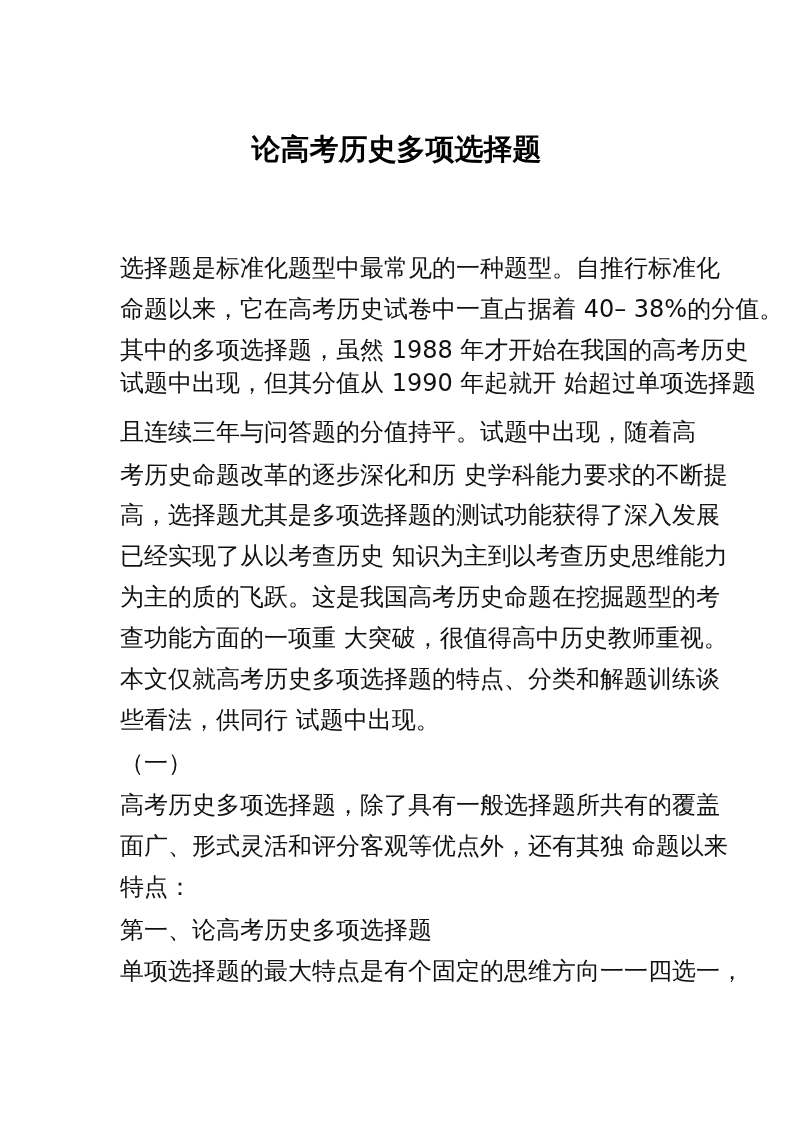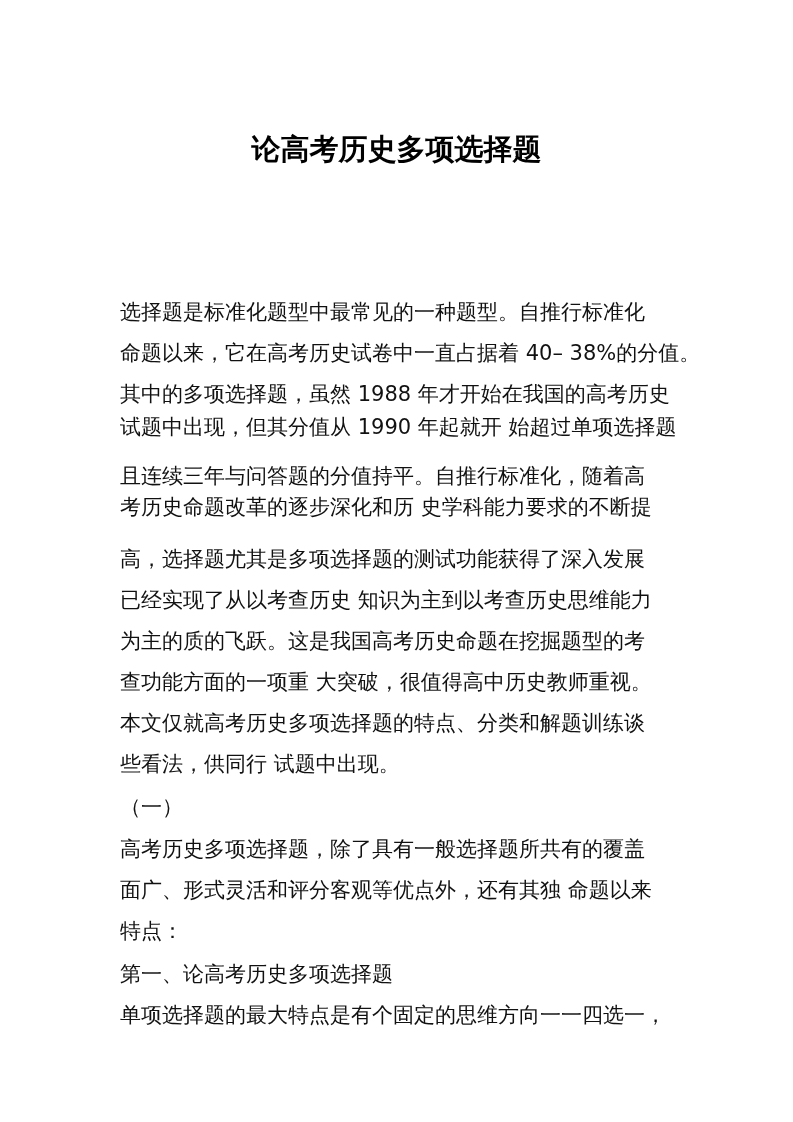--- a/index.html
+++ b/index.html
@@ -1,34 +1,34 @@
 <!DOCTYPE html>
 <html><head>
 <meta charset="utf-8">
 <style>
   html, body { margin:0; padding:0; background:#ffffff; }
   body { width:793px; height:1122px; position:relative; overflow:hidden;
          font-family: "DejaVu Sans", "Liberation Sans", sans-serif; color:#111; }
   .title { position:absolute; top:130px; left:0; width:793px; text-align:center;
            font-size:29px; font-weight:bold; letter-spacing:0px; color:#000; }
-  .line { position:absolute; left:120px; font-size:21px; white-space:nowrap; color:#111;
-          line-height:30px;margin-top:44px; }
+  .line { position:absolute; left:120px; font-size:24px; white-space:nowrap; color:#111;
+          line-height:30px; }
 </style>
 </head>
 <body>
 
 <div>
   <div class="title">论高考历史多项选择题</div>
 
   <div class="line" style="top:253px">选择题是标准化题型中最常见的一种题型。自推行标准化</div>
   <div class="line" style="top:294px">命题以来，它在高考历史试卷中一直占据着 40– 38%的分值。</div>
   <div class="line" style="top:335px">其中的多项选择题，虽然 1988 年才开始在我国的高考历史</div>
   <div class="line" style="top:368px">试题中出现，但其分值从 1990 年起就开 始超过单项选择题</div>
-  <div class="line" style="top:417px">且连续三年与问答题的分值持平。自推行标准化，随着高</div>
-  <div class="line" style="top:448px">考历史命题改革的逐步深化和历 史学科能力要求的不断提</div>
+  <div class="line" style="top:417px">且连续三年与问答题的分值持平。试题中出现，随着高</div>
+  <div class="line" style="top:460px">考历史命题改革的逐步深化和历 史学科能力要求的不断提</div>
   <div class="line" style="top:500px">高，选择题尤其是多项选择题的测试功能获得了深入发展</div>
   <div class="line" style="top:541px">已经实现了从以考查历史 知识为主到以考查历史思维能力</div>
   <div class="line" style="top:582px">为主的质的飞跃。这是我国高考历史命题在挖掘题型的考</div>
   <div class="line" style="top:623px">查功能方面的一项重 大突破，很值得高中历史教师重视。</div>
   <div class="line" style="top:664px">本文仅就高考历史多项选择题的特点、分类和解题训练谈</div>
   <div class="line" style="top:705px">些看法，供同行 试题中出现。</div>
   <div class="line" style="top:748px">（一）</div>
   <div class="line" style="top:790px">高考历史多项选择题，除了具有一般选择题所共有的覆盖</div>
   <div class="line" style="top:831px">面广、形式灵活和评分客观等优点外，还有其独 命题以来</div>
   <div class="line" style="top:872px">特点：</div>

